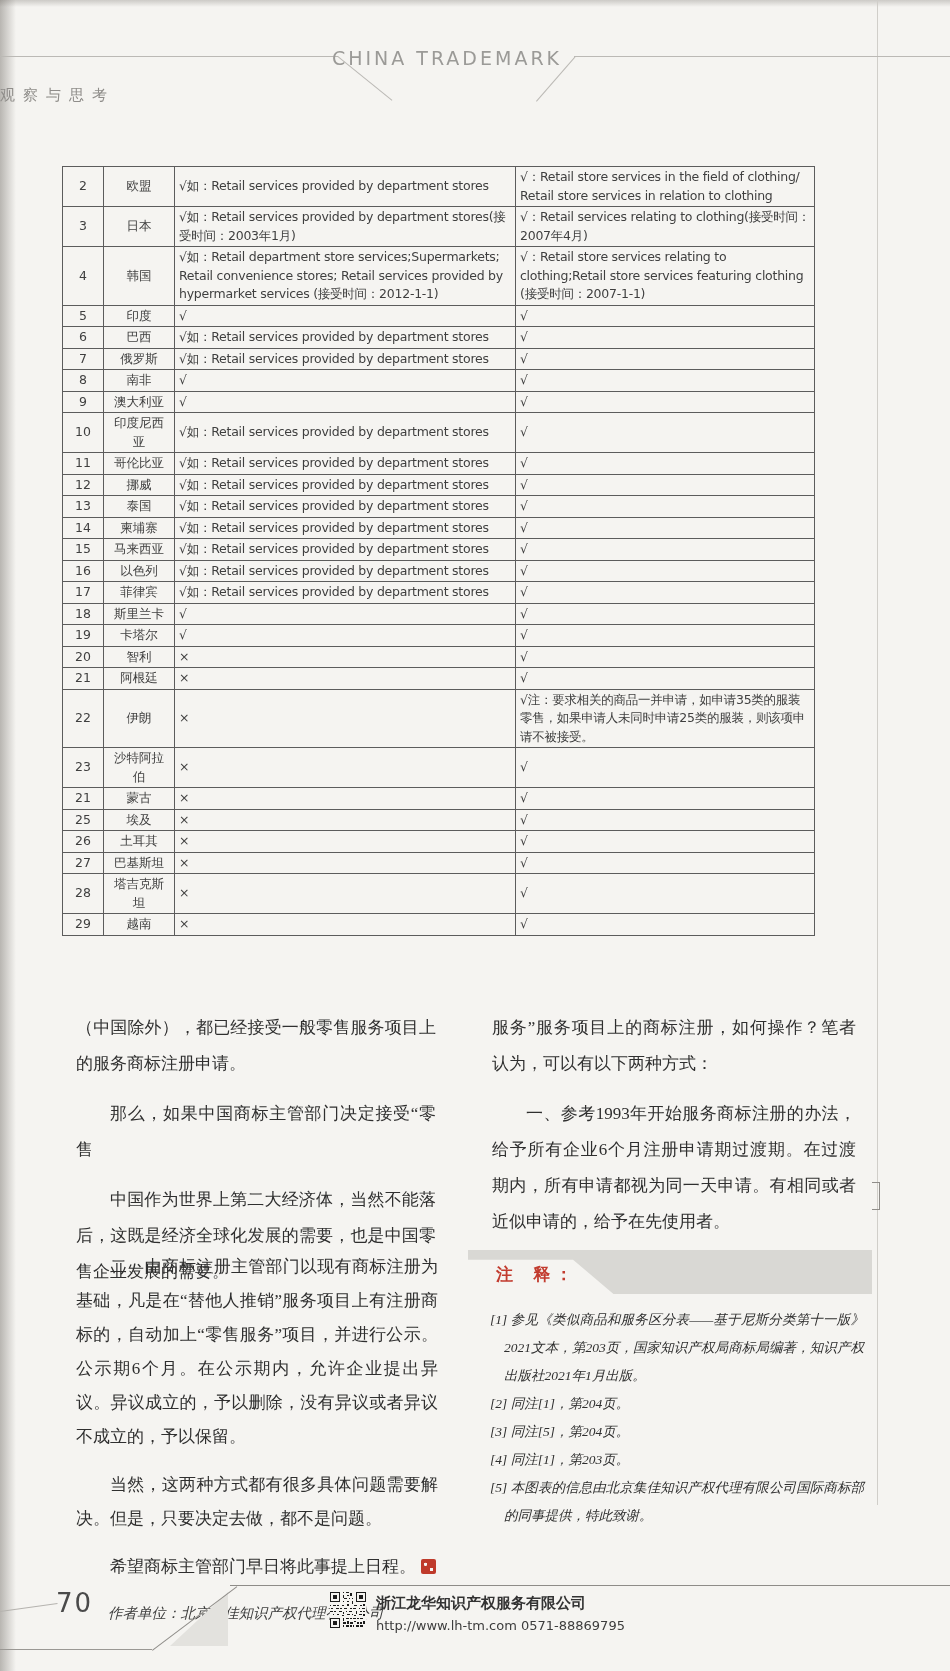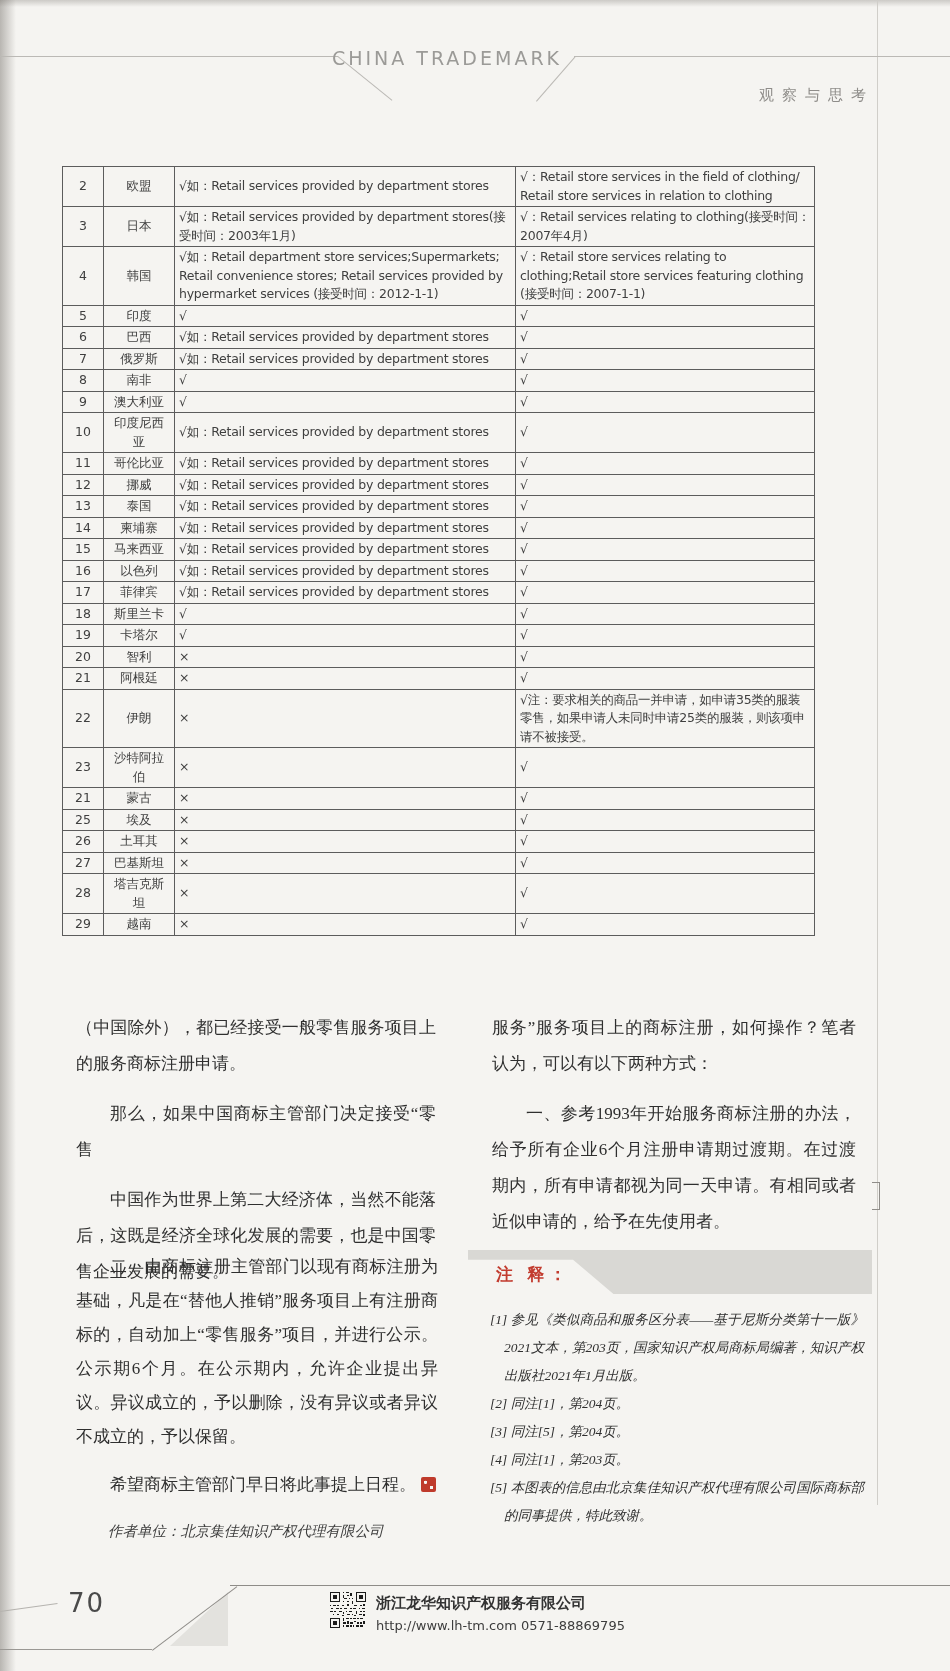--- a/index.html
+++ b/index.html
@@ -9,21 +9,21 @@
   .spine-shadow{position:absolute;left:0;top:0;width:16px;height:100%;
         background:linear-gradient(90deg,rgba(110,106,100,.45),rgba(110,106,100,0));}
   .top-shadow{position:absolute;left:0;top:0;width:100%;height:7px;
         background:linear-gradient(rgba(110,106,100,.30),rgba(110,106,100,0));}
   .right-fold{position:absolute;left:877px;top:0;height:1505px;width:0;border-left:1px solid #d0cec9;}
   .right-bracket{position:absolute;left:872px;top:1182px;width:7px;height:26px;
         border:1.5px solid #8f8d89;border-left:none;}
   
   .hdr-en{position:absolute;left:0;top:47px;width:894px;text-align:center;font-size:19px;
         letter-spacing:3px;color:#9b9a97;}
-  .hdr-cn{position:absolute;left:0;top:86px;width:874px;text-align:right;font-size:15px;
+  .hdr-cn{position:absolute;left:0;top:86px;width:874px;text-align:left;font-size:15px;
         letter-spacing:8px;color:#8f8d8a;}
   .hline{position:absolute;height:0;border-top:1.5px solid #bbb9b5;}
   .hl-left{left:0;top:56px;width:338px;}
   .hl-right{left:574px;top:56px;width:376px;}
   .hl-diag-l{left:338px;top:56px;width:70px;transform:rotate(39deg);transform-origin:left top;}
   .hl-diag-r{left:536px;top:101px;width:59px;transform:rotate(-49deg);transform-origin:left top;}
   
   table.ct{position:absolute;left:62px;top:166px;width:716px;border-collapse:collapse;table-layout:fixed;}
   table.ct td{border:1px solid #5c5c5c;padding:1px 4px;vertical-align:middle;
         font-size:12.5px;line-height:18.5px;color:#3f3f3f;}
@@ -46,35 +46,35 @@
   .seal{display:inline-block;width:15px;height:15px;margin-left:5px;vertical-align:-2px;
         border-radius:2px;background-color:#bf3a2b;
         background-image:radial-gradient(circle at 30% 35%,#f5f4f1 1.5px,transparent 1.8px),
                          radial-gradient(circle at 70% 70%,#f5f4f1 1.5px,transparent 1.8px);}
   
   .notes{position:absolute;left:468px;top:1250px;width:404px;}
   .notes-banner{position:relative;height:44px;}
   .banner-shape{position:absolute;left:0;top:0;width:100%;height:100%;background:#d9d8d4;
         clip-path:polygon(0 0,100% 0,100% 100%,36% 100%,26% 22%,0 22%);}
   .notes-title{position:absolute;left:28px;top:13px;color:#c23b2e;font-size:17px;font-weight:bold;
-        letter-spacing:5px;font-family:Liberation Serif, serif;}
+        letter-spacing:5px;font-family:Liberation Mono, monospace;}
   .notes-body{padding:12px 8px 0 22px;}
   .notes-body p{margin:0;font-size:13.5px;line-height:28px;font-style:italic;color:#2e2e2e;
         text-align:justify;padding-left:14px;text-indent:-14px;
         font-family:"Liberation Serif","DejaVu Serif",serif;}
   
   .foot-line{position:absolute;left:230px;top:1585px;width:720px;height:0;border-top:1.5px solid #8e8c88;}
   .foot-diag{position:absolute;left:152px;top:1650px;width:106px;height:0;border-top:1.5px solid #8e8c88;
         transform:rotate(-37deg);transform-origin:left top;}
   .foot-tri{position:absolute;left:170px;top:1592px;width:58px;height:54px;background:#e3e2de;
         clip-path:polygon(100% 0,100% 100%,0 100%);}
   .foot-bottom-line{position:absolute;left:0;top:1649px;width:152px;height:0;border-top:1px solid #9a9894;}
   .foot-left-diag{position:absolute;left:0;top:1611px;width:58px;height:0;border-top:1px solid #b5b3af;
         transform:rotate(-8deg);transform-origin:left top;}
-  .page-num{position:absolute;left:68px;top:1588px;font-size:26px;letter-spacing:2px;color:#4a4a4a;}
+  .page-num{position:absolute;left:56px;top:1588px;font-size:26px;letter-spacing:2px;color:#4a4a4a;}
   .qr{position:absolute;left:330px;top:1592px;}
   .foot-company{position:absolute;left:376px;top:1594px;font-size:15px;font-weight:bold;color:#333;}
   .foot-contact{position:absolute;left:376px;top:1618px;font-size:13px;color:#3c3c3c;}
 </style>
 </head>
 <body>
 
 <div class="page">
 
   <div class="spine-shadow"></div>
@@ -295,20 +295,21 @@
     <p class="indent">那么，如果中国商标主管部门决定接受“零售</p>
     <p class="indent">中国作为世界上第二大经济体，当然不能落后，这既是经济全球化发展的需要，也是中国零售企业发展的需要。</p>
   </div>
   <div class="tcol col-b">
     <p>服务”服务项目上的商标注册，如何操作？笔者认为，可以有以下两种方式：</p>
     <p class="indent">一、参考1993年开始服务商标注册的办法，给予所有企业6个月注册申请期过渡期。在过渡期内，所有申请都视为同一天申请。有相同或者近似申请的，给予在先使用者。</p>
   </div>
 
   <div class="tcol col-c">
     <p class="indent">二、由商标注册主管部门以现有商标注册为基础，凡是在“替他人推销”服务项目上有注册商标的，自动加上“零售服务”项目，并进行公示。公示期6个月。在公示期内，允许企业提出异议。异议成立的，予以删除，没有异议或者异议不成立的，予以保留。</p>
+    <p class="indent">当然，这两种方式都有很多具体问题需要解决。但是，只要决定去做，都不是问题。</p>
     <p class="indent"><span>希望商标主管部门早日将此事提上日程。</span><span class="seal"></span></p>
     <p class="author">作者单位：北京集佳知识产权代理有限公司</p>
   </div>
 
   <div class="notes">
     <div class="notes-banner">
       <div class="banner-shape"></div>
       <div class="notes-title">注 释：</div>
     </div>
     <div class="notes-body">

